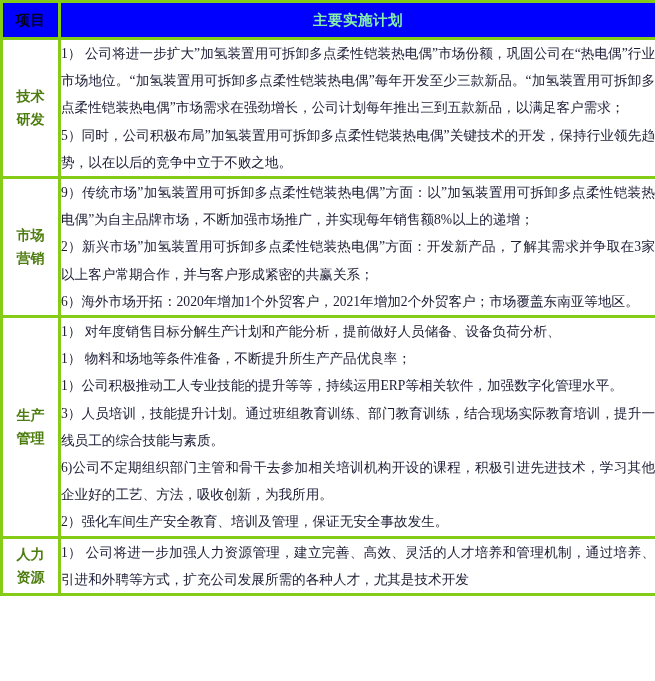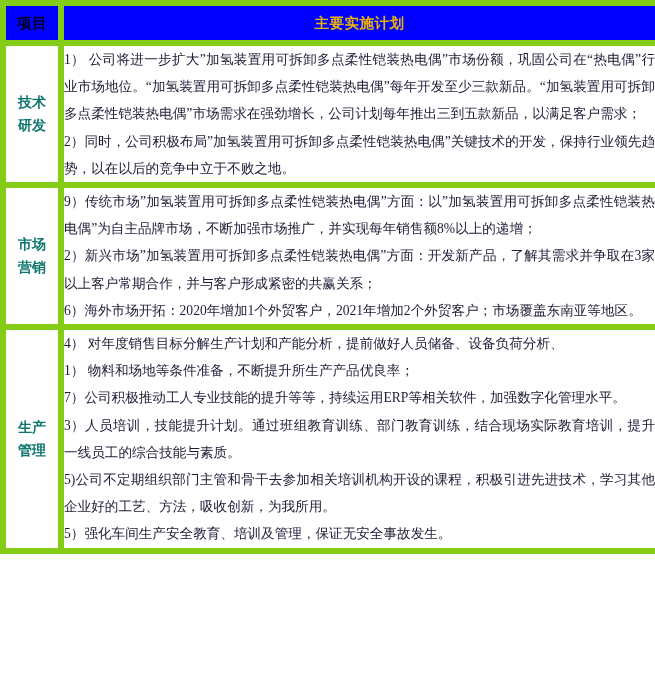--- a/index.html
+++ b/index.html
@@ -17,51 +17,51 @@
   #plan-table {
     width: 655px;
     border-collapse: collapse;
     table-layout: fixed;
   }
   #plan-table col.col-item { width: 58px; }
   #plan-table col.col-plan { width: 597px; }
 
   #plan-table th,
   #plan-table td {
-    border: 6px solid #84cc16;
+    border: 3px solid #84cc16;
     vertical-align: middle;
     padding: 0;
   }
 
   
   tr.header-row th {
     background: #0000ff;
     height: 34px;
     line-height: 34px;
     font-family: "DejaVu Sans", "Liberation Sans", sans-serif;
     font-weight: bold;
     font-size: 14.5px;
     text-align: center;
     letter-spacing: 0.5px;
   }
   th.header-item {
     color: #000018;
     background: #0000ff;
   }
   th.header-plan {
-    color: #eab308;
+    color: #86efac;
   }
 
   
   td.item-cell {
     text-align: center;
     font-family: "DejaVu Sans", "Liberation Sans", sans-serif;
     font-weight: bold;
     font-size: 14px;
-    color: #0f766e;
+    color: #4d7c0f;
     line-height: 1.62;
     padding: 0 2px;
   }
   td.item-cell .label-line { display: block; white-space: nowrap; }
 
   
   td.plan-cell {
     padding: 2px 7px 3px 8px;
     font-size: 13.6px;
     line-height: 27.2px;
@@ -91,42 +91,51 @@
     </tr>
   </thead>
   <tbody id="plan-body">
       <tr>
         <td class="item-cell">
           <span class="label-line">技术</span>
           <span class="label-line">研发</span>
         </td>
         <td class="plan-cell">
           <p>1） 公司将进一步扩大”加氢装置用可拆卸多点柔性铠装热电偶”市场份额，巩固公司在“热电偶”行业市场地位。“加氢装置用可拆卸多点柔性铠装热电偶”每年开发至少三款新品。“加氢装置用可拆卸多点柔性铠装热电偶”市场需求在强劲增长，公司计划每年推出三到五款新品，以满足客户需求；</p>
-          <p>2）同时，公司积极布局”加氢装置用可拆卸多点柔性铠装热电偶”关键技术的开发，保持行业领先趋势，以在以后的竞争中立于不败之地。</p>
+          <p>5）同时，公司积极布局”加氢装置用可拆卸多点柔性铠装热电偶”关键技术的开发，保持行业领先趋势，以在以后的竞争中立于不败之地。</p>
         </td>
       </tr>
       <tr>
         <td class="item-cell">
           <span class="label-line">市场</span>
           <span class="label-line">营销</span>
         </td>
         <td class="plan-cell">
           <p>9）传统市场”加氢装置用可拆卸多点柔性铠装热电偶”方面：以”加氢装置用可拆卸多点柔性铠装热电偶”为自主品牌市场，不断加强市场推广，并实现每年销售额8%以上的递增；</p>
           <p>2）新兴市场”加氢装置用可拆卸多点柔性铠装热电偶”方面：开发新产品，了解其需求并争取在3家以上客户常期合作，并与客户形成紧密的共赢关系；</p>
           <p>6）海外市场开拓：2020年增加1个外贸客户，2021年增加2个外贸客户；市场覆盖东南亚等地区。</p>
         </td>
       </tr>
       <tr>
         <td class="item-cell">
           <span class="label-line">生产</span>
           <span class="label-line">管理</span>
         </td>
         <td class="plan-cell">
-          <p>4） 对年度销售目标分解生产计划和产能分析，提前做好人员储备、设备负荷分析、</p>
+          <p>1） 对年度销售目标分解生产计划和产能分析，提前做好人员储备、设备负荷分析、</p>
           <p>1） 物料和场地等条件准备，不断提升所生产产品优良率；</p>
-          <p>7）公司积极推动工人专业技能的提升等等，持续运用ERP等相关软件，加强数字化管理水平。</p>
+          <p>1）公司积极推动工人专业技能的提升等等，持续运用ERP等相关软件，加强数字化管理水平。</p>
           <p>3）人员培训，技能提升计划。通过班组教育训练、部门教育训练，结合现场实际教育培训，提升一线员工的综合技能与素质。</p>
-          <p>5)公司不定期组织部门主管和骨干去参加相关培训机构开设的课程，积极引进先进技术，学习其他企业好的工艺、方法，吸收创新，为我所用。</p>
-          <p>5）强化车间生产安全教育、培训及管理，保证无安全事故发生。</p>
+          <p>6)公司不定期组织部门主管和骨干去参加相关培训机构开设的课程，积极引进先进技术，学习其他企业好的工艺、方法，吸收创新，为我所用。</p>
+          <p>2）强化车间生产安全教育、培训及管理，保证无安全事故发生。</p>
+        </td>
+      </tr>
+      <tr>
+        <td class="item-cell">
+          <span class="label-line">人力</span>
+          <span class="label-line">资源</span>
+        </td>
+        <td class="plan-cell">
+          <p>1） 公司将进一步加强人力资源管理，建立完善、高效、灵活的人才培养和管理机制，通过培养、引进和外聘等方式，扩充公司发展所需的各种人才，尤其是技术开发</p>
         </td>
       </tr>
     </tbody>
 </table>
 
 </body></html>

